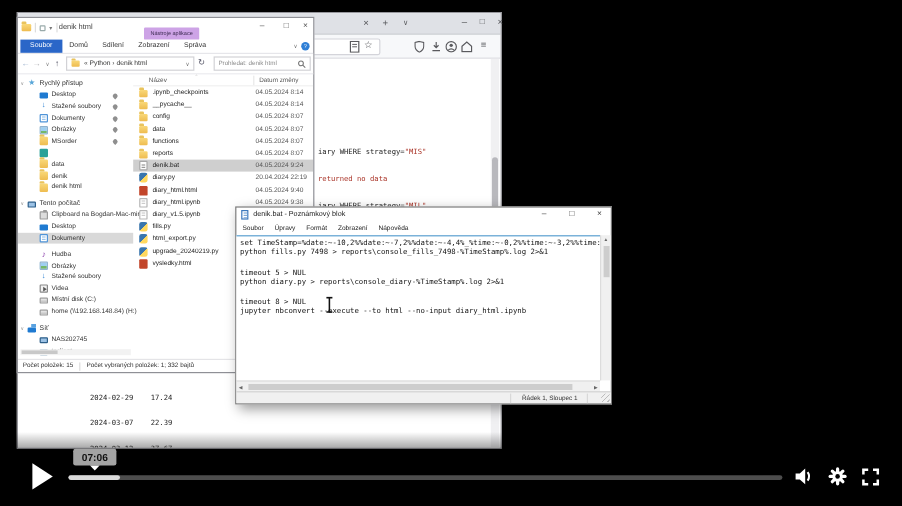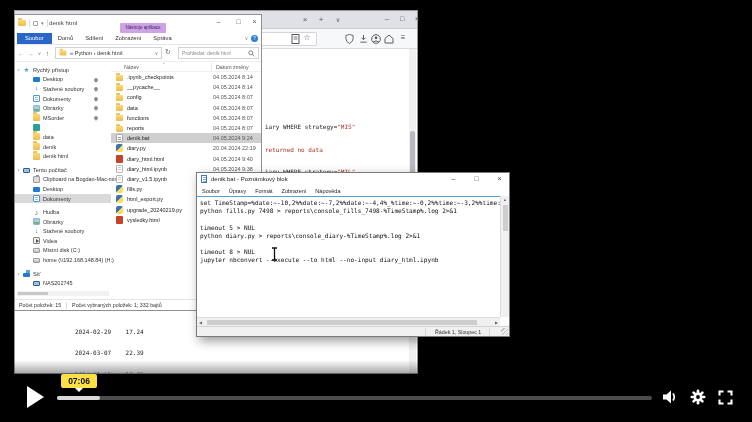--- a/index.html
+++ b/index.html
@@ -137,21 +137,21 @@
         background:repeating-linear-gradient(135deg,transparent 0 2px,#bbb 2px 3px)}
   #ibeam{position:absolute;left:73px;top:74px;z-index:5}
 
   
   #ctrl{position:absolute;left:0;top:360px;width:752px;height:62px;z-index:9;
         background:linear-gradient(180deg,rgba(0,0,0,0) 0%,rgba(0,0,0,.55) 35%,rgba(0,0,0,.93) 68%,#000 100%)}
   #playbtn{position:absolute;left:27px;top:386px;width:0;height:0;z-index:10;
            border-left:17px solid #fff;border-top:11px solid transparent;border-bottom:11px solid transparent}
   #seek{position:absolute;left:57px;top:396px;width:595px;height:4px;background:#4d4d4d;border-radius:2px;z-index:10}
   #seekplayed{position:absolute;left:0;top:0;width:43px;height:4px;background:#d9d9d9;border-radius:2px}
-  #timetip{position:absolute;left:61px;top:374px;width:36px;height:14px;background:#fde047;border-radius:2px;
+  #timetip{position:absolute;left:61px;top:374px;width:36px;height:14px;background:#a3a3a3;border-radius:2px;
            color:#111;font-size:8.5px;font-weight:bold;text-align:center;line-height:14px;z-index:11}
   #timetip::after{content:"";position:absolute;left:14px;bottom:-4px;border-left:4px solid transparent;
                   border-right:4px solid transparent;border-top:4px solid #fff}
   .pbtn{position:absolute;z-index:10}
 </style>
 </head>
 <body>
 
 <div id="browser">
   <div class="b-tabbar">

